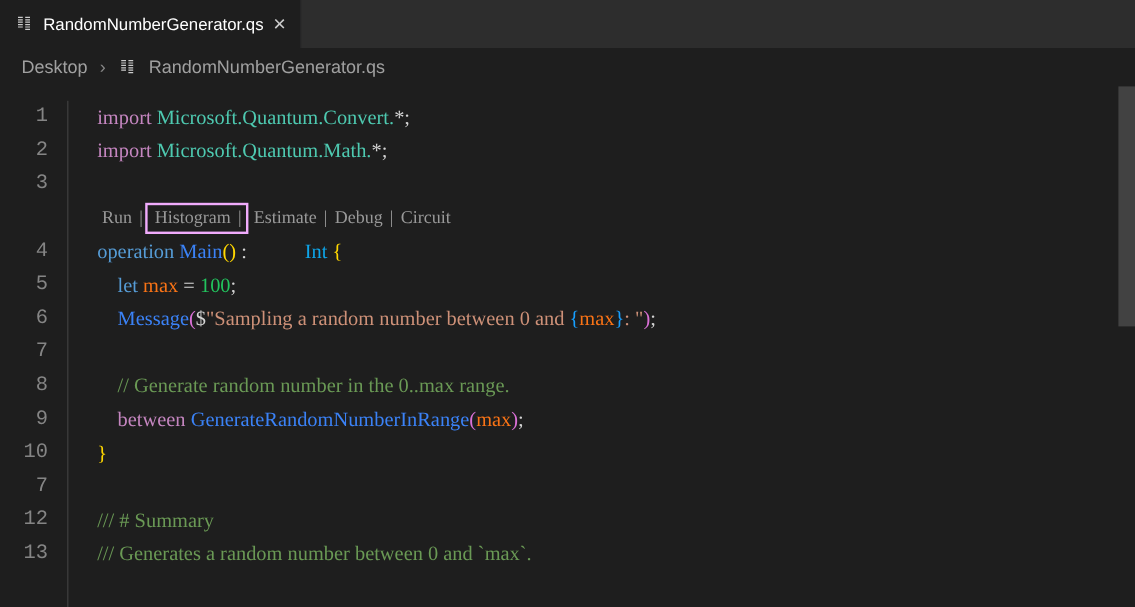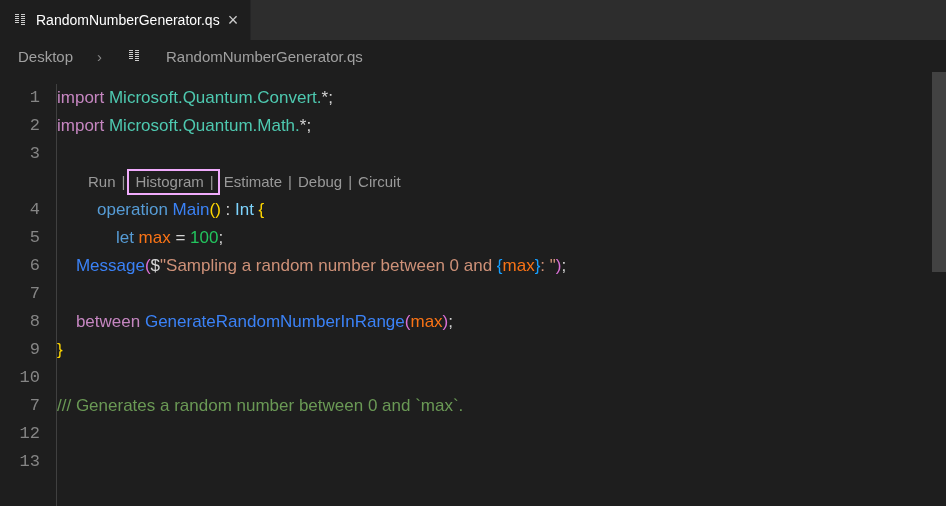--- a/index.html
+++ b/index.html
@@ -45,21 +45,21 @@
       line-height: 1;
     }
     .inactive-tab-area {
       flex: 1;
       background: #2d2d2d;
     }
     .breadcrumbs {
       display: flex;
       align-items: center;
       padding: 8px 18px;
-      gap: 24px;
+      gap: 10px;
       color: #a0a0a0;
       font-size: 15px;
       height: 32px;
       flex-shrink: 0;
     }
     .breadcrumb-sep { color: #888; }
     .breadcrumb-icon { display: inline-flex; color: #cccccc; }
     .editor-wrap {
       display: flex;
       flex: 1;
@@ -73,51 +73,51 @@
       padding-right: 16px;
       color: #858585;
       font-family: "Consolas", "Courier New", monospace;
       font-size: 17px;
       line-height: 28px;
       user-select: none;
     }
     .line-num { height: 28px; }
     .code-area {
       flex: 1;
-      font-family: Liberation Sans, sans-serif;
+      font-family: Liberation Serif, serif;
       font-size: 17px;
       line-height: 28px;
       border-left: 1px solid #404040;
+      padding-left: 24px;
       position: relative;
     }
     .code-line { height: 28px; white-space: pre; }
     .codelens-line {
       height: 28px;
       color: #999999;
       font-size: 15px;
       display: flex;
       align-items: center;
       gap: 0;
-      margin-left: 27px;
     }
     .codelens-item { cursor: pointer; padding: 0 4px; }
     .codelens-sep { padding: 0 2px; }
     .highlight-box {
       border: 2px solid #f0abfc;
       padding: 2px 2px;
       display: inline-block;
       line-height: 1.2;
     }
     
     .kw { color: #c586c0; }
     .ns { color: #4ec9b0; }
     .pu { color: #d4d4d4; }
-    .op { color: #569cd6; margin-left: 40px; }
+    .op { color: #569cd6; }
     .fn { color: #3b82f6; text-align: center; }
-    .ty { color: #7dd3fc; }
+    .ty { color: #0ea5e9; margin-left: 44px; }
     .va { color: #f97316; }
     .nu { color: #22c55e; }
     .st { color: #ce9178; }
     .cm { color: #6a9955; }
     .cb { color: #ffd700; }
     .rb { color: #da70d6; }
     .pb { color: #179fff; }
     .scrollbar {
       position: absolute;
       right: 0;
@@ -190,22 +190,24 @@
         <span class="codelens-item">Estimate</span>
         <span class="codelens-sep">|</span>
         <span class="codelens-item">Debug</span>
         <span class="codelens-sep">|</span>
         <span class="codelens-item">Circuit</span>
       </div>
     <div class="code-line"><span class="op">operation</span><span class="fn"> Main</span><span class="cb">(</span><span class="cb">)</span><span class="pu"> : </span><span class="ty">Int</span><span class="cb"> {</span></div>
     <div class="code-line"><span>    </span><span class="op">let</span><span class="va"> max</span><span class="pu"> = </span><span class="nu">100</span><span class="pu">;</span></div>
     <div class="code-line"><span>    </span><span class="fn">Message</span><span class="rb">(</span><span class="pu">$</span><span class="st">"</span><span class="st">Sampling a random number between 0 and </span><span class="pb">{</span><span class="va">max</span><span class="pb">}</span><span class="st">: </span><span class="st">"</span><span class="rb">)</span><span class="pu">;</span></div>
     <div class="code-line"></div>
+    <div class="code-line"><span>    </span><span class="cm">// Generate random number in the 0..max range.</span></div>
     <div class="code-line"><span>    </span><span class="kw">between</span><span class="fn"> GenerateRandomNumberInRange</span><span class="rb">(</span><span class="va">max</span><span class="rb">)</span><span class="pu">;</span></div>
     <div class="code-line"><span class="cb">}</span></div>
     <div class="code-line"></div>
+    <div class="code-line"><span class="cm">/// # Summary</span></div>
     <div class="code-line"><span class="cm">/// Generates a random number between 0 and `max`.</span></div>
   </div>
 
   <div class="scrollbar">
     <div class="scrollbar-thumb"></div>
   </div>
 </div>
 
 </body></html>

